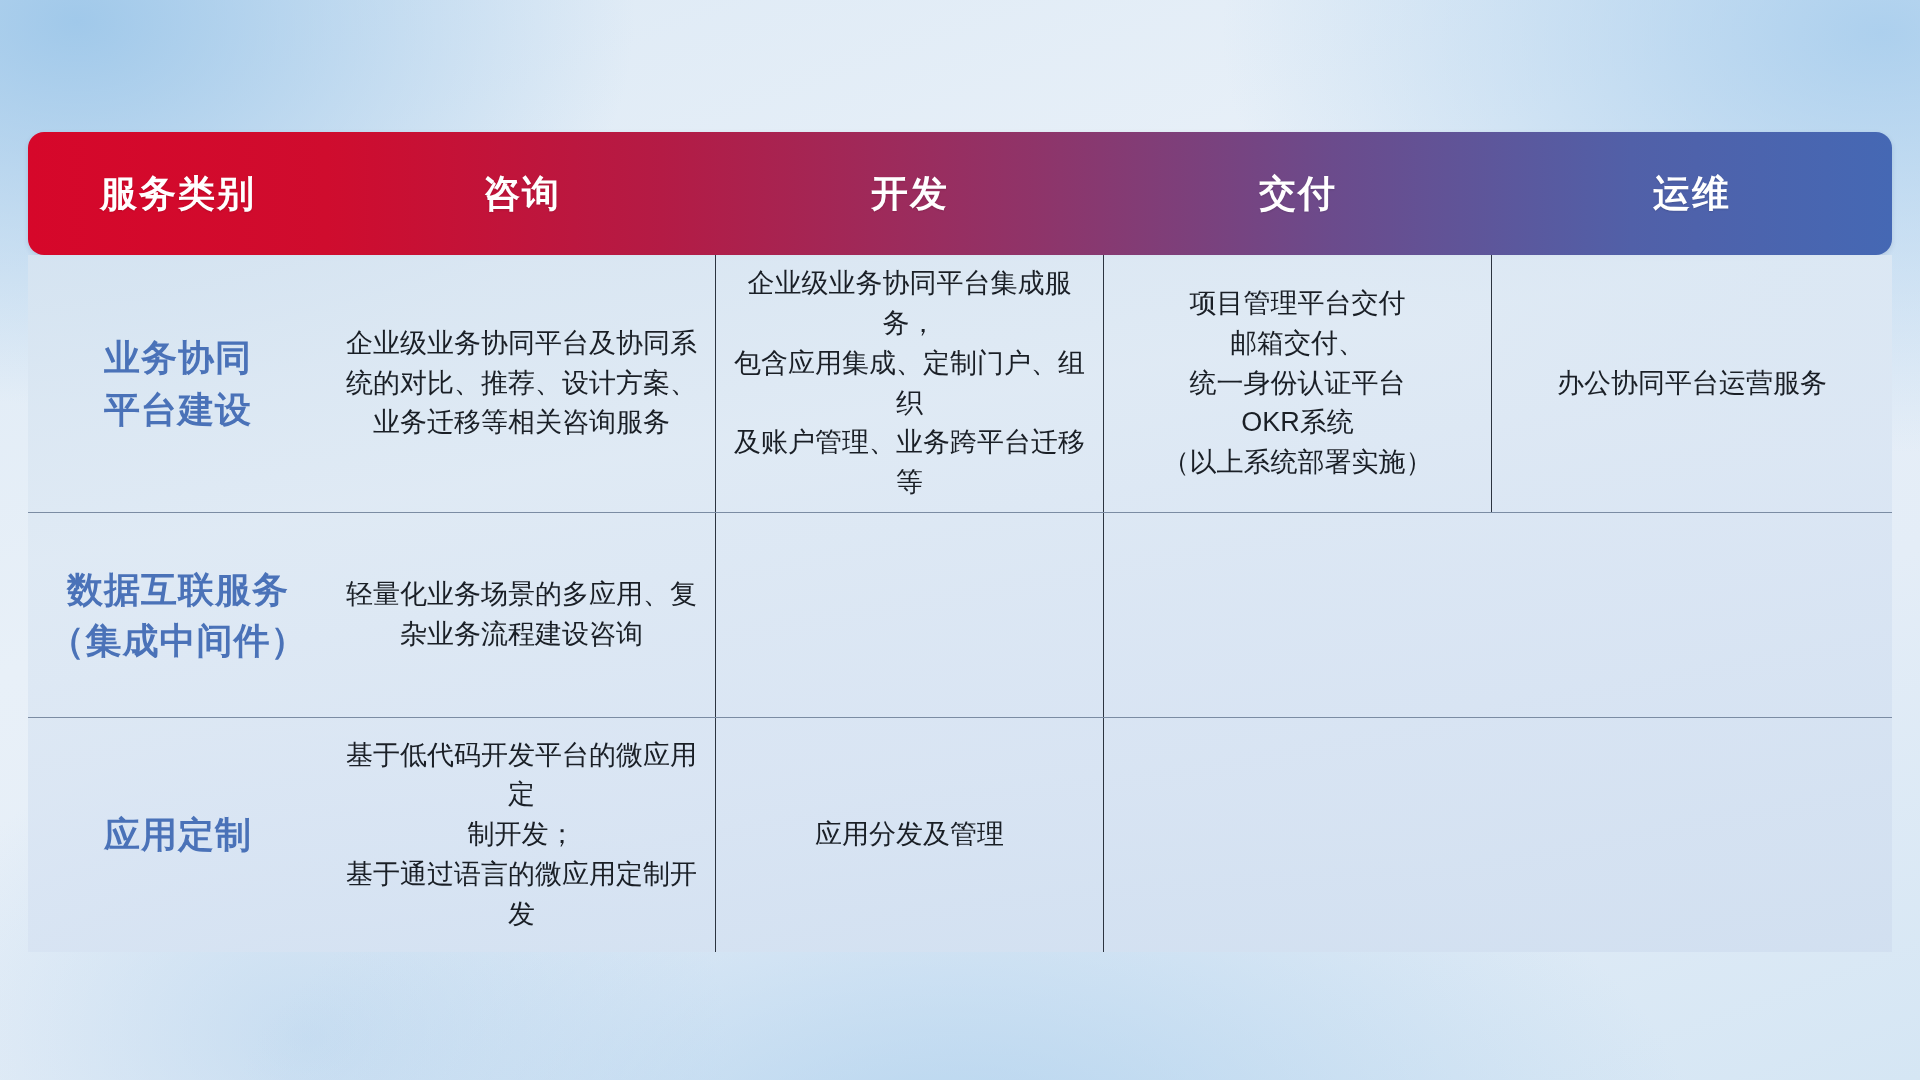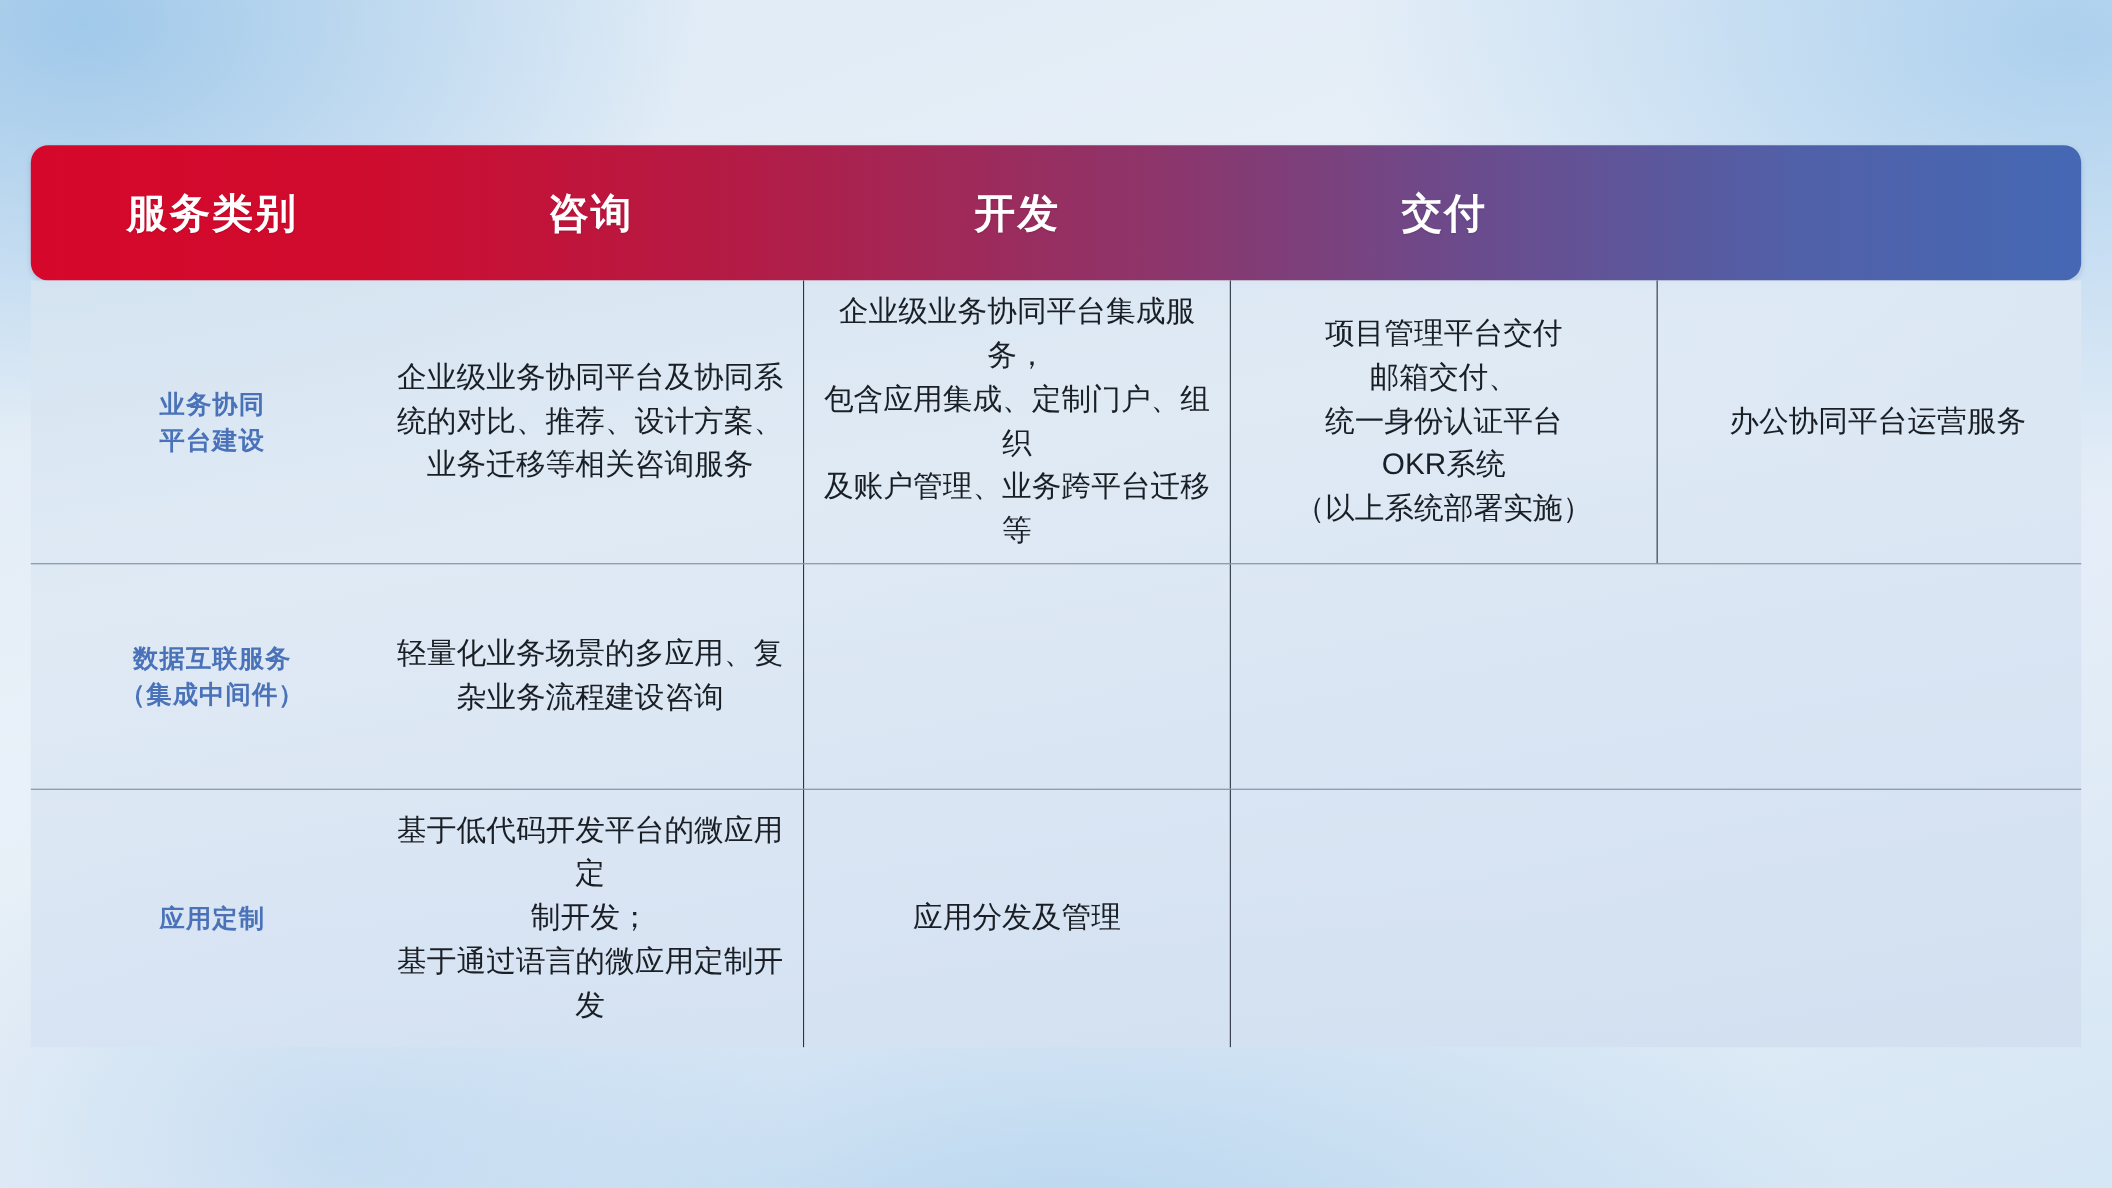--- a/index.html
+++ b/index.html
@@ -87,36 +87,36 @@
     justify-content: center;
     padding: 6px 14px;
     border-right: 1.6px solid #2c3440;
     text-align: center;
   }
   .bcell.no-rule { border-right: none; text-align: center; }
   .bcell.first-col { border-right: none; }
 
   .row-label {
     color: #4a72b8;
-    font-size: 23px;
+    font-size: 36px;
     font-weight: bold;
     line-height: 1.42;
     letter-spacing: 1px;
     white-space: pre-line;
   }
 
   .cell-text {
     color: #1a1f26;
     font-size: 27px;
     line-height: 1.47;
     white-space: pre-line;
   }
 
   
-  .c1 { width: 300px; flex: none; margin-left: 15px; }
+  .c1 { width: 300px; flex: none; }
   .c2 { width: 388px; flex: none; }
   .c3 { width: 388px; flex: none; }
   .c4 { width: 388px; flex: none; }
   .c5 { width: 400px; flex: none; }
 </style>
 </head>
 <body>
 
 <div id="table-card">
 
@@ -126,20 +126,23 @@
     </div>
     <div class="hcell c2">
       <span>咨询</span>
     </div>
     <div class="hcell c3">
       <span>开发</span>
     </div>
     <div class="hcell c4">
       <span>交付</span>
     </div>
+    <div class="hcell c5">
+      <span>运维</span>
+    </div>
   </div>
 
   <div id="body-rows">
 
     <div class="brow" id="row-1">
       <div class="bcell c1 first-col">
         <span class="row-label">业务协同
 平台建设</span>
       </div>
       <div class="bcell c2">

